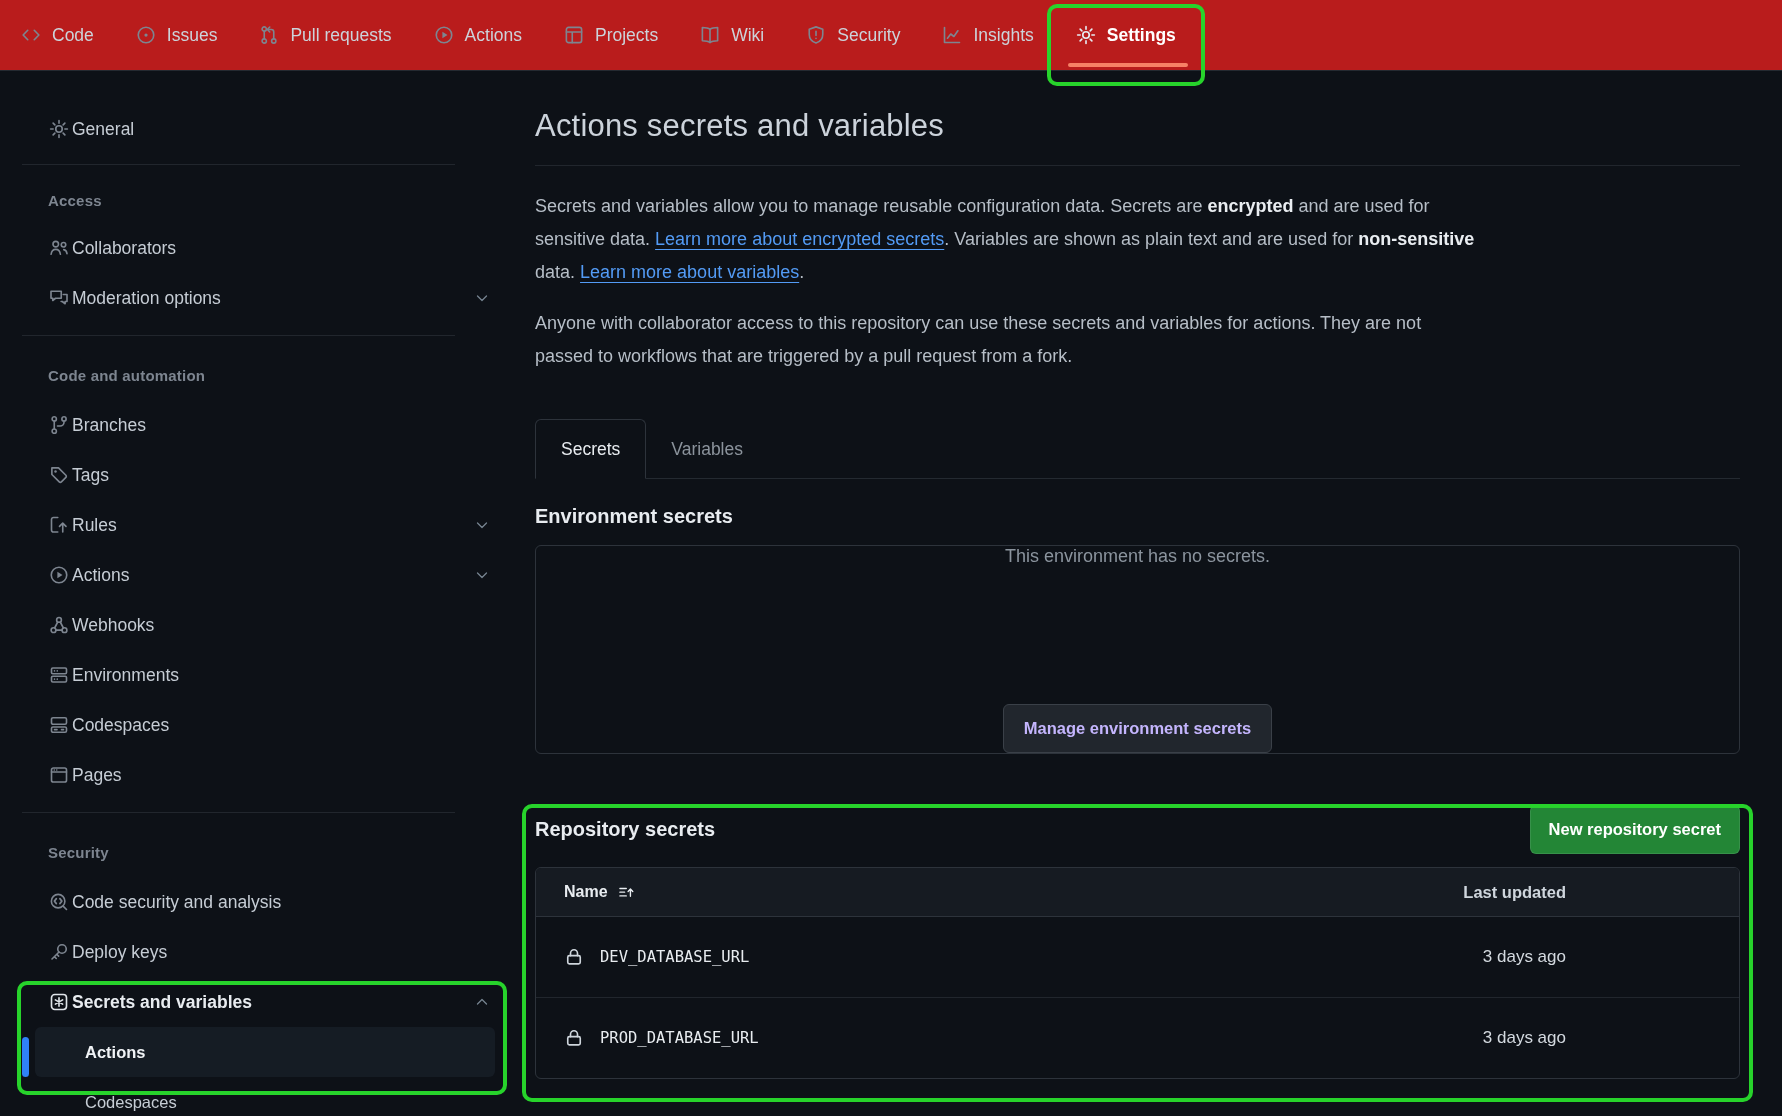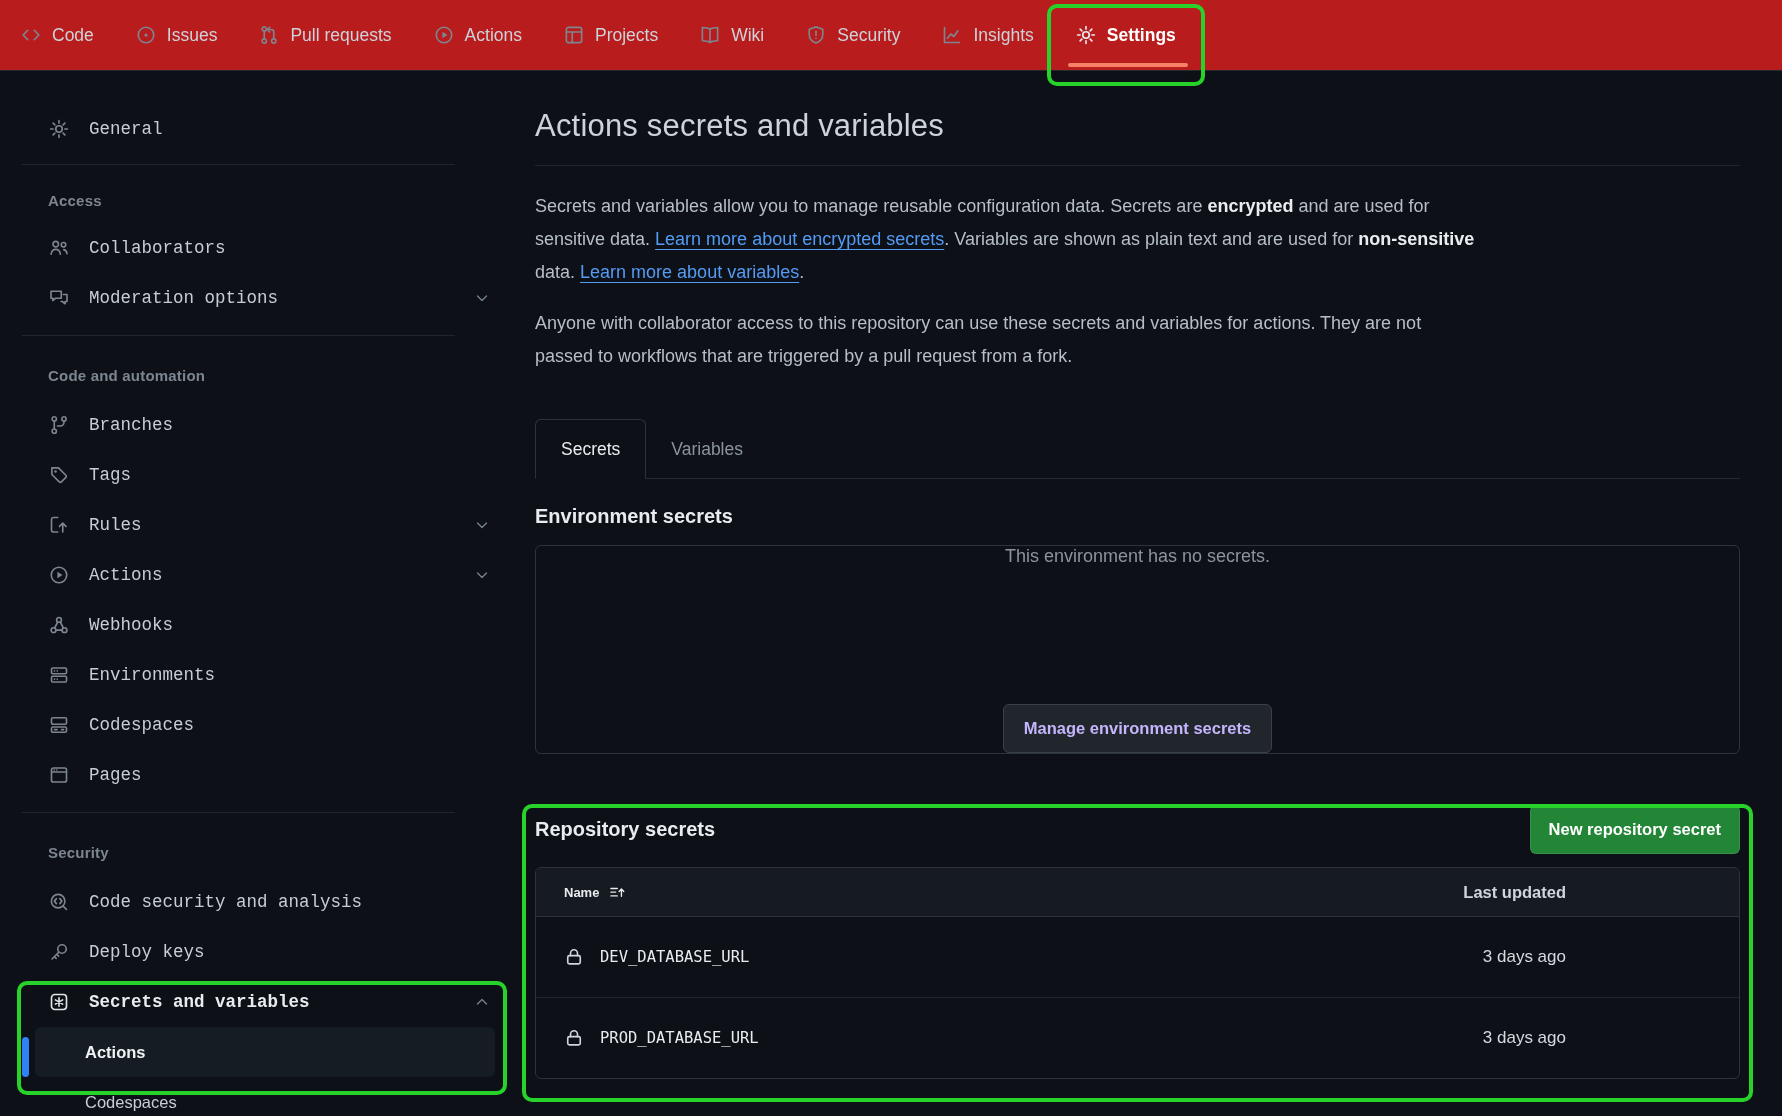--- a/index.html
+++ b/index.html
@@ -15,22 +15,22 @@
             padding:0 21px;font-size:17.5px;color:#ccd3da;cursor:pointer;white-space:nowrap;}
   .nav-item .ic{display:flex;color:#7d8590;}
   .nav-item.active{color:#ffffff;font-weight:700;}
   .nav-item.active .ic{color:#e6edf3;}
   .tab-underline{position:absolute;left:13px;right:9px;bottom:3px;height:4px;border-radius:2px;background:#f78166;}
   .annot{position:absolute;border:4px solid #27d32b;border-radius:10px;pointer-events:none;z-index:60;}
   #annot-settings{left:-8px;right:-8px;top:4px;height:74px;}
 
   
   .sidebar{position:absolute;left:0;top:70px;width:510px;padding-top:34px;box-sizing:border-box;}
-  .side-row{height:50px;display:flex;align-items:center;gap:19px;padding:0 20px 0 48px;
-            font-size:17.5px;color:#c6cdd5;cursor:pointer;font-family:Liberation Mono, monospace;}
+  .side-row{height:50px;display:flex;align-items:center;gap:2px;padding:0 20px 0 48px;
+            font-size:17.5px;color:#c6cdd5;cursor:pointer;}
   .side-row .ic{width:22px;display:flex;justify-content:center;color:#7d8590;}
   .side-row.em{color:#e8ecf0;font-weight:700;}
   .side-row.em .ic{color:#dfe4e9;}
   .chev{margin-left:auto;color:#768390;display:flex;}
   .side-head{height:40px;display:flex;align-items:center;padding:0 20px 0 48px;
              font-size:15px;font-weight:700;color:#7d8590;letter-spacing:.2px;}
   .side-div{border-top:1px solid #21262d;margin:10px 55px 0 22px;}
   .sub-row{height:50px;margin:0 15px 0 35px;display:flex;align-items:center;padding-left:50px;
            border-radius:6px;font-size:16.5px;color:#c6cdd5;cursor:pointer;}
   .sub-row.active{background:#151c24;color:#f0f3f6;font-weight:700;}
@@ -58,21 +58,21 @@
   .env-empty{font-size:18px;color:#8b949e;}
   .btn-secondary{background:#21262d;border:1px solid #3a4048;border-radius:6px;color:#c4b5fd;
                  font-size:16.5px;font-weight:600;padding:14px 20px;cursor:pointer;font-family:inherit;}
   .repo-head{margin-top:51px;display:flex;align-items:center;justify-content:space-between;}
   .repo-head h2{margin:0;}
   .btn-primary{background:#238636;border:1px solid rgba(240,246,252,.1);border-radius:6px;color:#ffffff;
                font-size:16.5px;font-weight:700;padding:14px 18px;cursor:pointer;font-family:inherit;}
 
   .table{margin-top:13px;border:1px solid #2d333b;border-radius:6px;overflow:hidden;}
   .t-head{height:48px;background:#161b22;display:flex;align-items:center;padding-left:28px;border-bottom:1px solid #2d333b;}
-  .c-name{flex:1;display:flex;align-items:center;gap:10px;font-size:13px;font-weight:700;color:#e8ecf0;}
+  .c-name{flex:1;display:flex;align-items:center;gap:10px;font-size:16px;font-weight:700;color:#e8ecf0;}
   .c-upd{width:160px;text-align:right;font-size:16.5px;font-weight:700;color:#cfd6dd;}
   .c-act{width:173px;box-sizing:border-box;}
   .t-row{height:80px;display:flex;align-items:center;padding-left:28px;}
   .t-row.second{border-top:1px solid #21262d;}
   .secret-name{flex:1;display:flex;align-items:center;gap:16px;}
   .secret-name .nm{font-family:"DejaVu Sans Mono",monospace;font-size:15.5px;color:#e8ecf0;}
   .secret-name .ic{color:#cfd6dd;display:flex;}
   .t-row .c-upd{font-weight:400;color:#d4dae0;font-size:17px;}
   .row-actions{width:173px;display:flex;justify-content:flex-end;gap:36px;padding-right:40px;box-sizing:border-box;}
   .icon-btn{background:none;border:none;padding:0;color:#c0c8d0;cursor:pointer;display:flex;}

